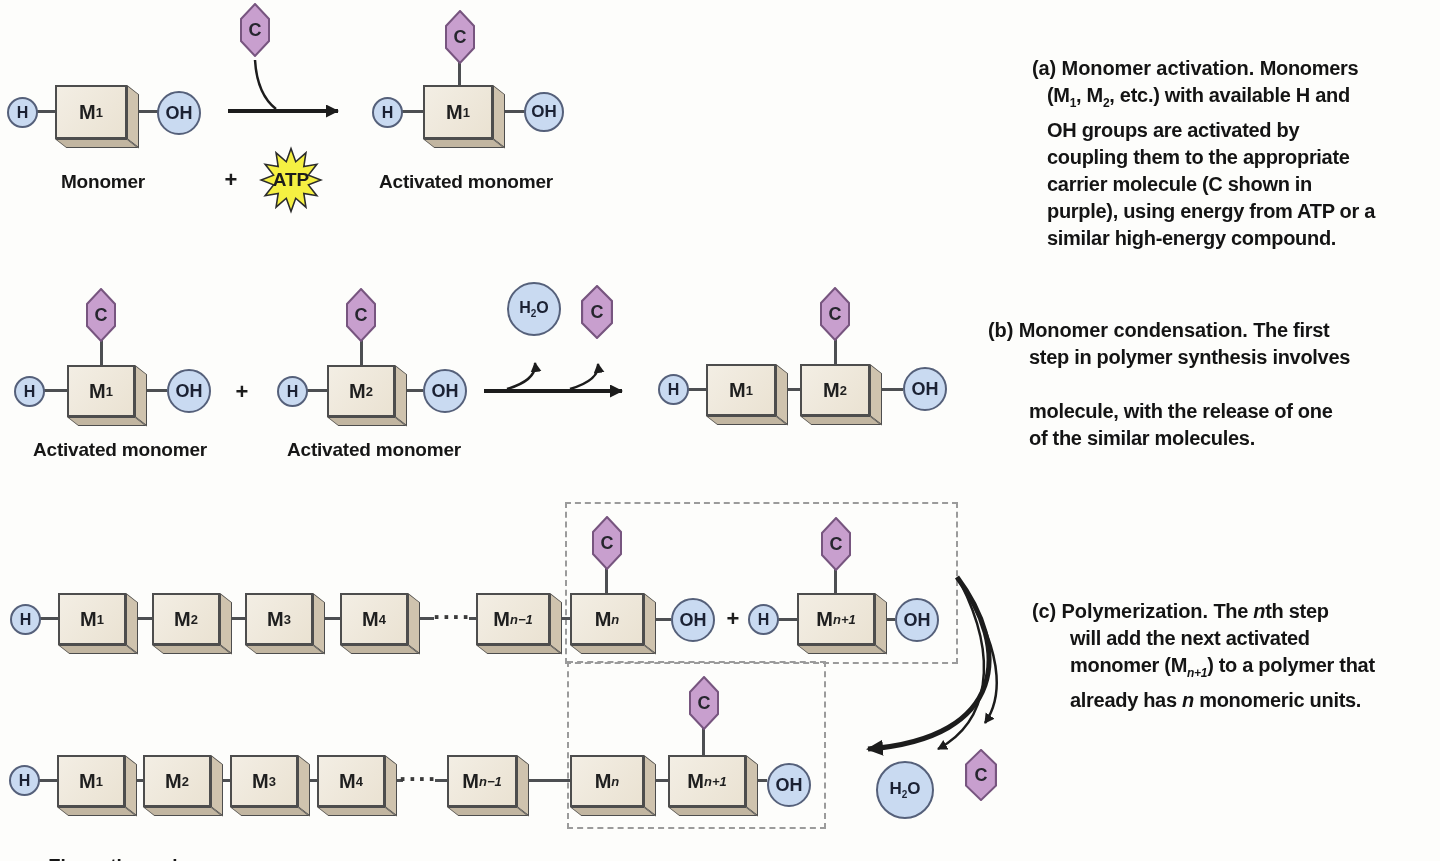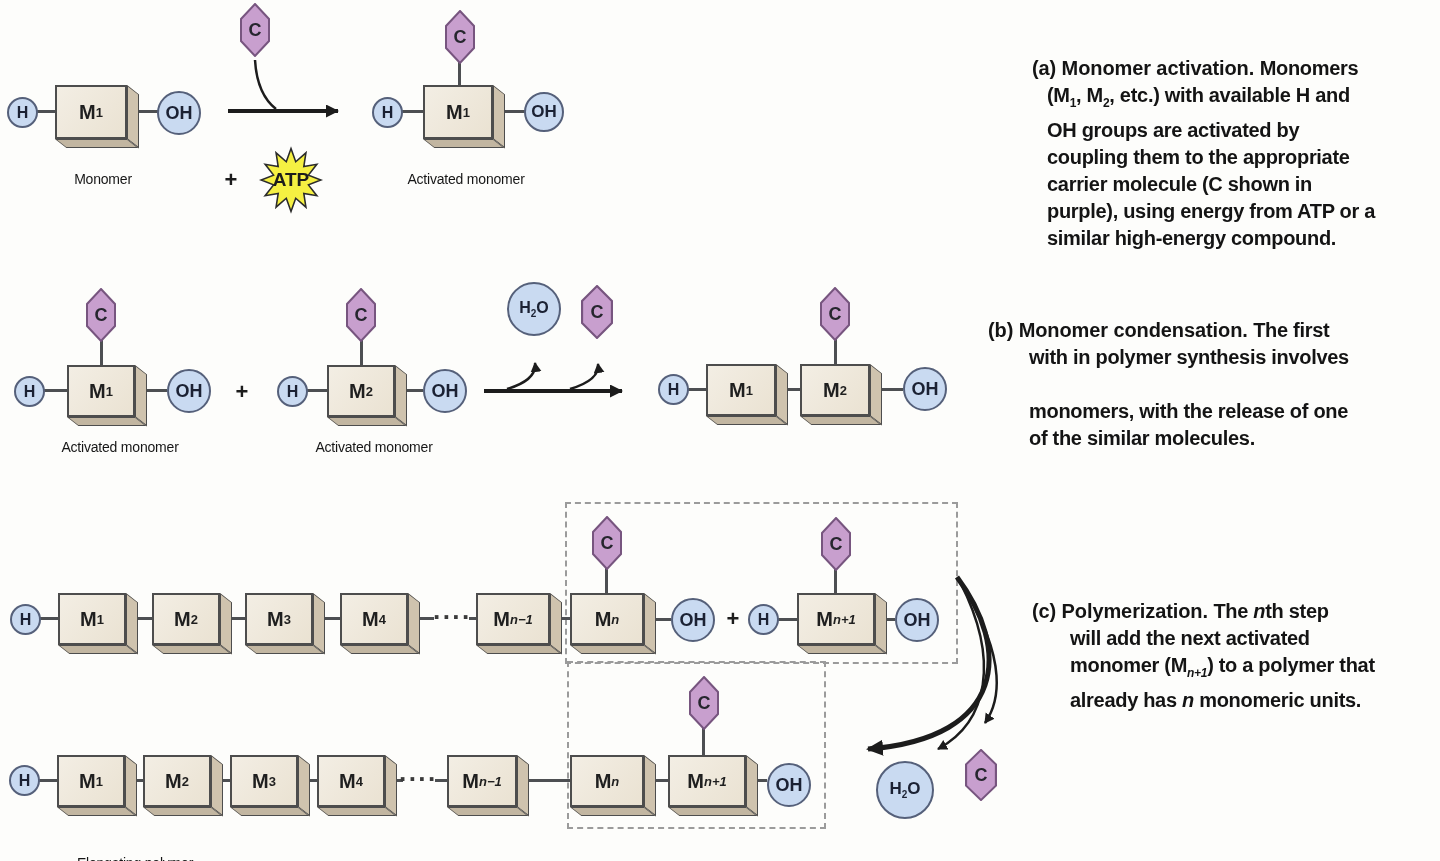--- a/index.html
+++ b/index.html
@@ -58,21 +58,21 @@
   .atp{position:absolute;z-index:3;text-align:center;}
   .atp svg{position:absolute;left:0;top:0;width:100%;height:100%;overflow:visible;}
   .atp polygon{fill:#f5f042;stroke:#2b2b2b;stroke-width:2;stroke-linejoin:miter;}
   .atp-label{
     position:absolute;left:0;top:0;width:100%;height:100%;
     display:flex;align-items:center;justify-content:center;
     font-weight:700;font-size:19px;color:#1c1c1c;
   }
   
   .slabel{
-    position:absolute;font-weight:400;font-size:14px;color:#161616;
+    position:absolute;font-weight:700;font-size:19px;color:#161616;
     text-align:center;letter-spacing:-0.2px;z-index:3;white-space:nowrap;
   }
   .plus{
     position:absolute;font-weight:700;font-size:22px;color:#1c1c1c;z-index:3;
     width:20px;text-align:center;line-height:24px;
   }
   .dots{
     position:absolute;font-weight:700;font-size:26px;color:#3a3a3a;z-index:3;
     text-align:center;line-height:26px;letter-spacing:1px;
   }
@@ -426,21 +426,21 @@
     <span class="wl"><span>H</span><sub>2</sub><span>O</span></span>
   </div>
   <div class="hex" style="left:965px;top:749px;width:32px;height:52px">
     <svg viewBox="0 0 30 54" preserveAspectRatio="none">
         <polygon points="15,1 29,16 29,38 15,53 1,38 1,16"></polygon>
       </svg>
     <span class="hexlab">C</span>
   </div>
 
   <div class="caption" style="left:1032px;top:55px;padding-left:15px;text-indent:-15px"><span class="lead">(a) Monomer activation. </span><span>Monomers</span><br><span>(M</span><sub>1</sub><span>, M</span><sub>2</sub><span>, etc.) with available H and</span><br><span>OH groups are activated by</span><br><span>coupling them to the appropriate</span><br><span>carrier molecule (C shown in</span><br><span>purple), using energy from ATP or a</span><br><span>similar high-energy compound.</span></div>
-  <div class="caption" style="left:988px;top:317px;padding-left:41px;text-indent:-41px"><span class="lead">(b) Monomer condensation. </span><span>The first</span><br><span>with in polymer synthesis involves</span><br><br><span>monomers, with the release of one</span><br><span>of the similar molecules.</span></div>
+  <div class="caption" style="left:988px;top:317px;padding-left:41px;text-indent:-41px"><span class="lead">(b) Monomer condensation. </span><span>The first</span><br><span>step in polymer synthesis involves</span><br><br><span>molecule, with the release of one</span><br><span>of the similar molecules.</span></div>
   <div class="caption" style="left:1032px;top:598px;padding-left:38px;text-indent:-38px"><span class="lead">(c) Polymerization. </span><span>The </span><span class="it">n</span><span>th step</span><br><span>will add the next activated</span><br><span>monomer (M</span><sub class="it">n+1</sub><span>) to a polymer that</span><br><span>already has </span><span class="it">n</span><span> monomeric units.</span></div>
 
   <svg id="overlay" width="1440" height="861" viewBox="0 0 1440 861">
     <defs>
       <marker id="ah-big" markerWidth="20" markerHeight="18" refX="15" refY="8" orient="auto" markerUnits="userSpaceOnUse">
           <path d="M0,0 L17,8 L0,16 Z"></path>
         </marker>
       <marker id="ah-med" markerWidth="16" markerHeight="14" refX="12" refY="6.5" orient="auto" markerUnits="userSpaceOnUse">
           <path d="M0,0 L13,6.5 L0,13 Z"></path>
         </marker>

